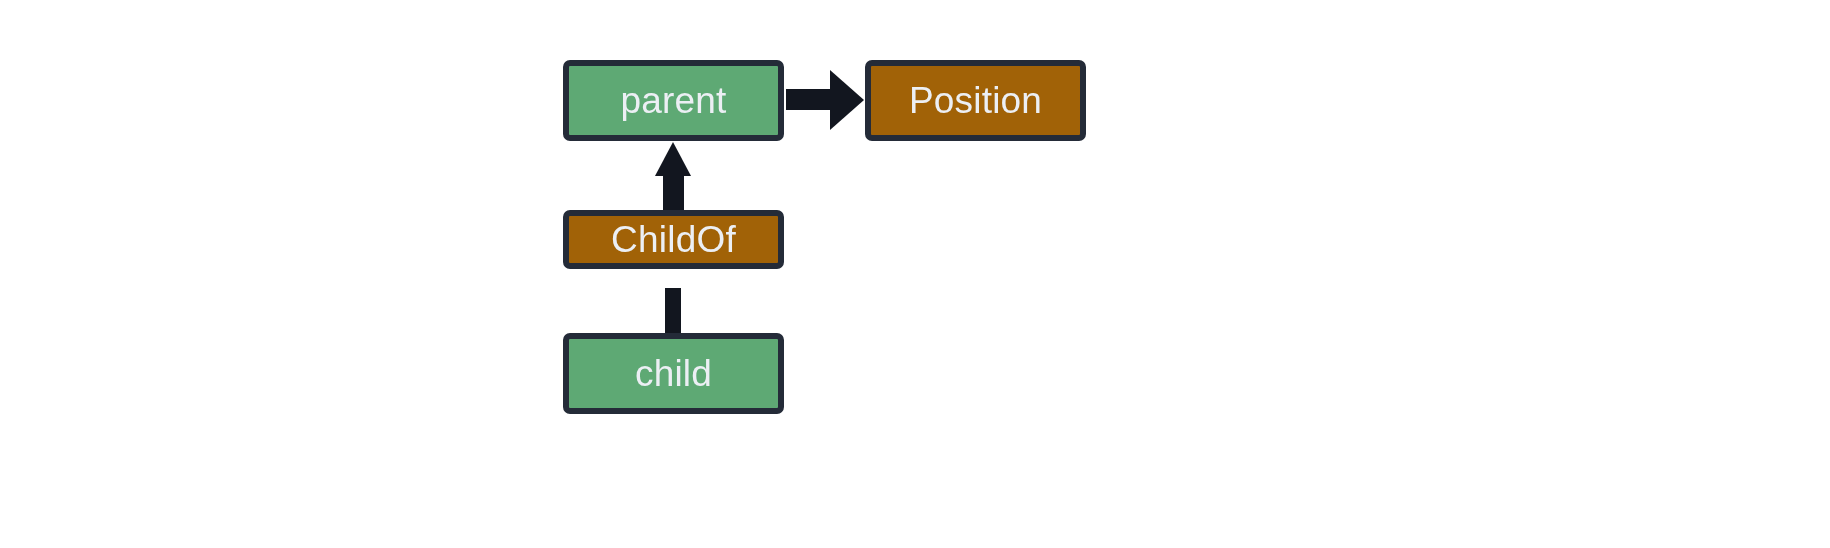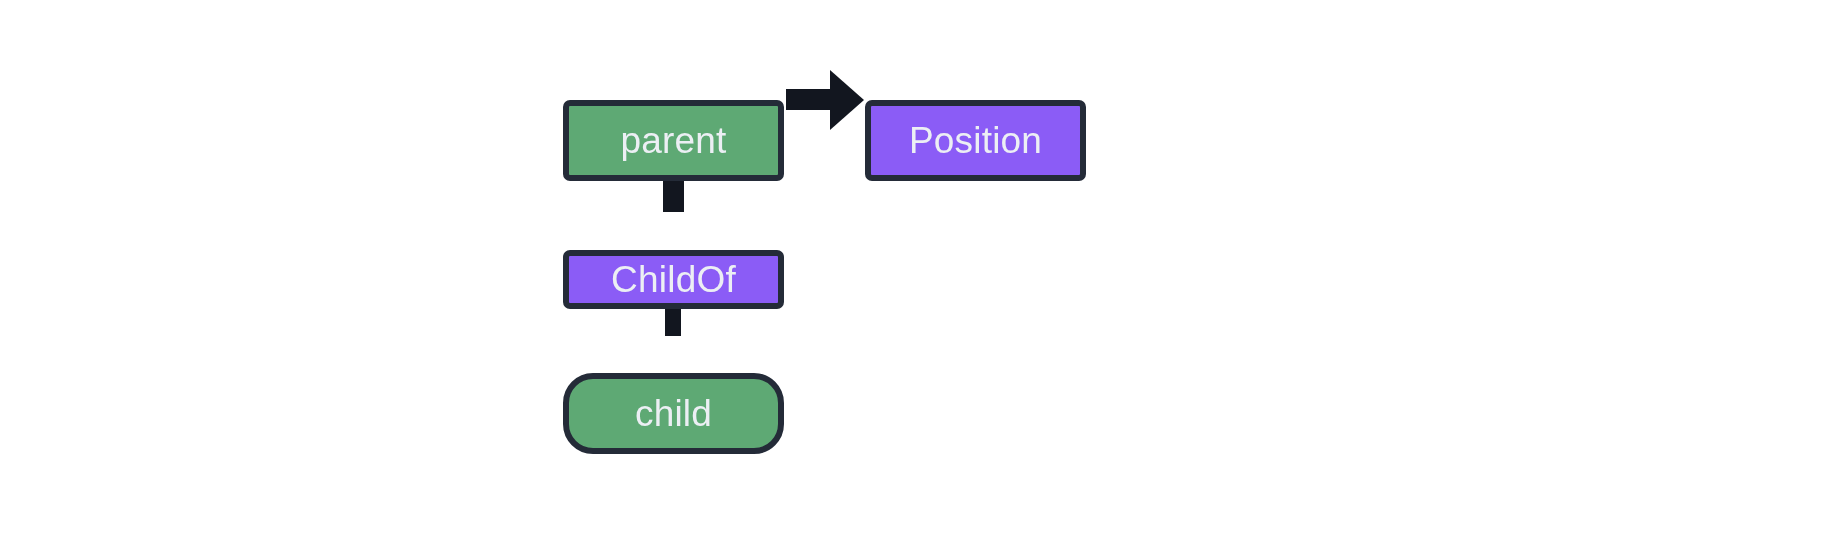--- a/index.html
+++ b/index.html
@@ -27,39 +27,38 @@
   }
   .node {
     position: absolute;
     box-sizing: border-box;
     display: flex;
     align-items: center;
     justify-content: center;
     border: 6px solid #242b38;
     border-radius: 7px;
     z-index: 2;
-    margin-top: 40px;
   }
   .node-label {
     color: #eceff4;
     font-family: "Liberation Sans", sans-serif;
     font-size: 37px;
     font-weight: 400;
     line-height: 1;
     letter-spacing: 0.2px;
     white-space: nowrap;
     user-select: none;
   }
   .node-entity  { background: #5ea974; }
-  .node-relation{ background: #8b5cf6; justify-content: center; }
+  .node-relation{ background: #a16207; justify-content: center; }
 
   #node-parent   { left: 563px; top: 60px;  width: 221px; height: 81px; }
   #node-position { left: 865px; top: 60px;  width: 221px; height: 81px; }
   #node-childof  { left: 563px; top: 210px; width: 221px; height: 59px; }
-  #node-child    { left: 563px; top: 333px; width: 221px; height: 81px; border-radius: 30px; }
+  #node-child    { left: 563px; top: 333px; width: 221px; height: 81px; }
 </style>
 </head>
 <body>
 
 <div id="diagram-canvas">
 
   <svg id="edge-layer" viewBox="0 0 1830 548" width="1830" height="548" xmlns="http://www.w3.org/2000/svg" aria-hidden="true">
 
     <g>
       <rect x="786" y="89" width="48" height="21" fill="#12161f"></rect>

